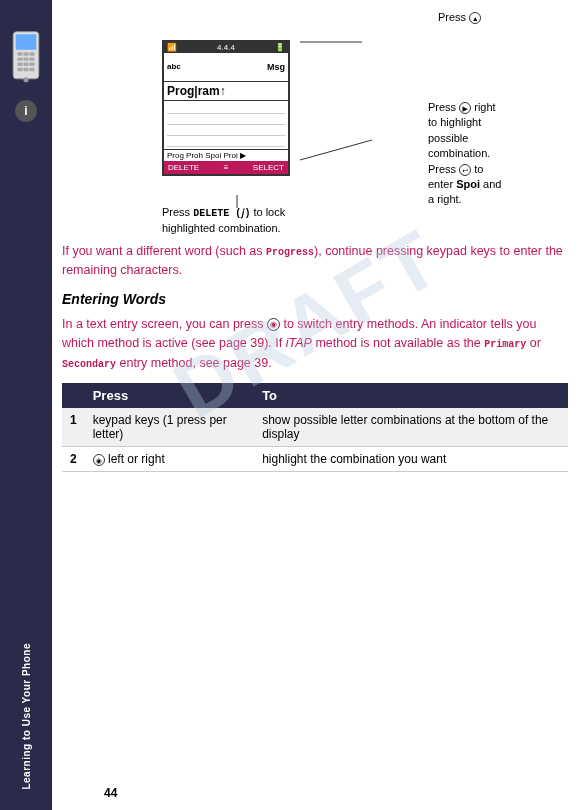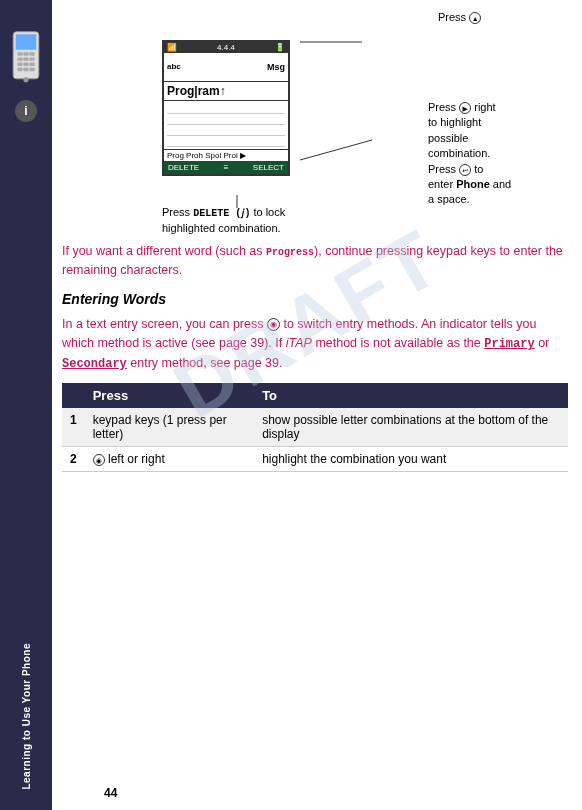--- a/index.html
+++ b/index.html
@@ -119,21 +119,21 @@
     }
     .screen-combo-row {
       border-top: 1px solid #333;
       padding: 1px 3px;
       font-size: 8px;
       display: flex;
       align-items: center;
       gap: 2px;
     }
     .screen-bottom-bar {
-      background: #14532d;
+      background: #be185d;
       color: #fff;
       font-size: 8px;
       padding: 2px 4px;
       display: flex;
       justify-content: space-between;
       align-items: center;
     }
 
     
     .callout-top-right {
@@ -244,23 +244,22 @@
       height: 100%;
       pointer-events: none;
     }
 
     .italic-text {
       font-style: italic;
     }
 
     .underline-bold {
       font-weight: bold;
-      text-decoration: underline;
       font-family: 'Courier New', monospace;
-      font-size: 12px;
+      font-size: 10px;
     }
 
     .draft-watermark {
       position: absolute;
       top: 40%;
       left: 53%;
       transform: translate(-50%, -50%) rotate(-30deg);
       font-size: 80px;
       color: rgba(180, 200, 220, 0.35);
       font-weight: bold;
@@ -352,23 +351,23 @@
       <div>
         Press <span style="display:inline-block;width:12px;height:12px;border-radius:50%;border:1.5px solid #333;text-align:center;line-height:11px;font-size:7px;">▶</span> right
       </div>
       <div>to highlight</div>
       <div>possible</div>
       <div>combination.</div>
       <div>
         Press <span style="display:inline-block;width:12px;height:12px;border-radius:50%;border:1.5px solid #333;text-align:center;line-height:11px;font-size:7px;">↩</span> to
       </div>
       <div>
-        enter <strong>Phone</strong> and
+        enter <strong>Spoi</strong> and
       </div>
-      <div>a space.</div>
+      <div>a right.</div>
     </div>
 
     <div class="callout-bottom">
       <span>
         Press <span class="bold-caps">DELETE (𝑗)</span> to lock<br>highlighted combination.
       </span>
     </div>
 
   </div>
 

